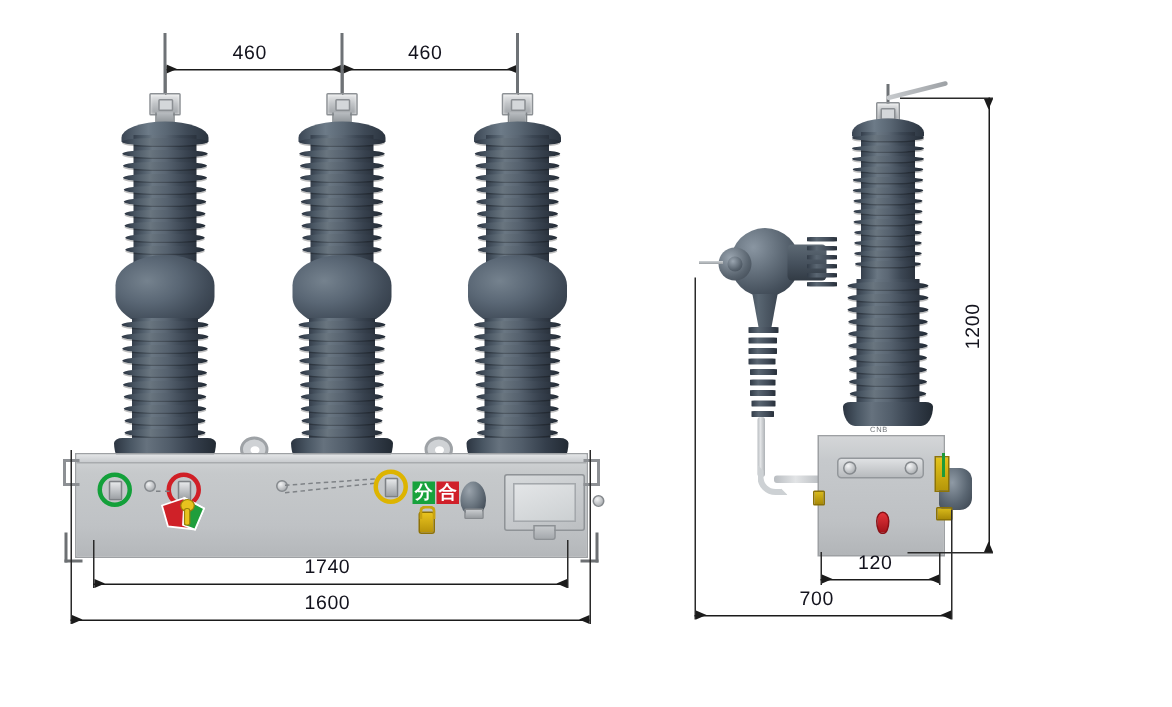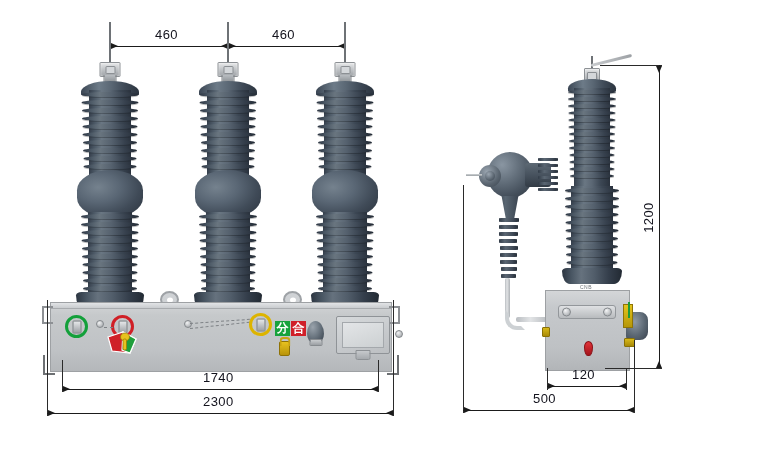--- a/index.html
+++ b/index.html
@@ -443,21 +443,21 @@
       <div class="arrow l" style="left:371px;top:385.8px;"></div>
       <div class="dim-text" style="left:203px;top:370px;">1740</div>
     </div>
 
     <div>
       <div class="ext v" style="left:47px;top:300px;height:116px;"></div>
       <div class="ext v" style="left:393px;top:300px;height:116px;"></div>
       <div class="dline h" style="left:47px;top:413px;width:346px;"></div>
       <div class="arrow r" style="left:48px;top:409.8px;"></div>
       <div class="arrow l" style="left:386px;top:409.8px;"></div>
-      <div class="dim-text" style="left:203px;top:394px;">2300</div>
+      <div class="dim-text" style="left:203px;top:394px;">1600</div>
     </div>
   </div>
 
   <div>
 
     <div class="pole" style="left:553px;top:62px;width:78px;height:228px;">
       <div class="term-stem" style="top:-6px;height:14px;left:39px;"></div>
       <div style="position:absolute;left:38px;top:2px;width:42px;height:3px;background:linear-gradient(90deg,#c8cbce,#9da1a5);transform:rotate(-14deg);transform-origin:left center;border-radius:2px;"></div>
       <div class="term" style="top:6px;width:14px;height:11px;"></div>
       <div class="dome" style="top:17px;width:48px;height:13px;"></div>
@@ -553,17 +553,17 @@
       <div class="arrow l" style="left:619px;top:382.8px;"></div>
       <div class="dim-text" style="left:572px;top:367px;">120</div>
     </div>
 
     <div>
       <div class="ext v" style="left:463px;top:185px;height:228px;"></div>
       <div class="ext v" style="left:634px;top:340px;height:73px;"></div>
       <div class="dline h" style="left:463px;top:410px;width:171px;"></div>
       <div class="arrow r" style="left:464px;top:406.8px;"></div>
       <div class="arrow l" style="left:627px;top:406.8px;"></div>
-      <div class="dim-text" style="left:533px;top:391px;">500</div>
+      <div class="dim-text" style="left:533px;top:391px;">700</div>
     </div>
   </div>
 
 </div>
 
 </body></html>

